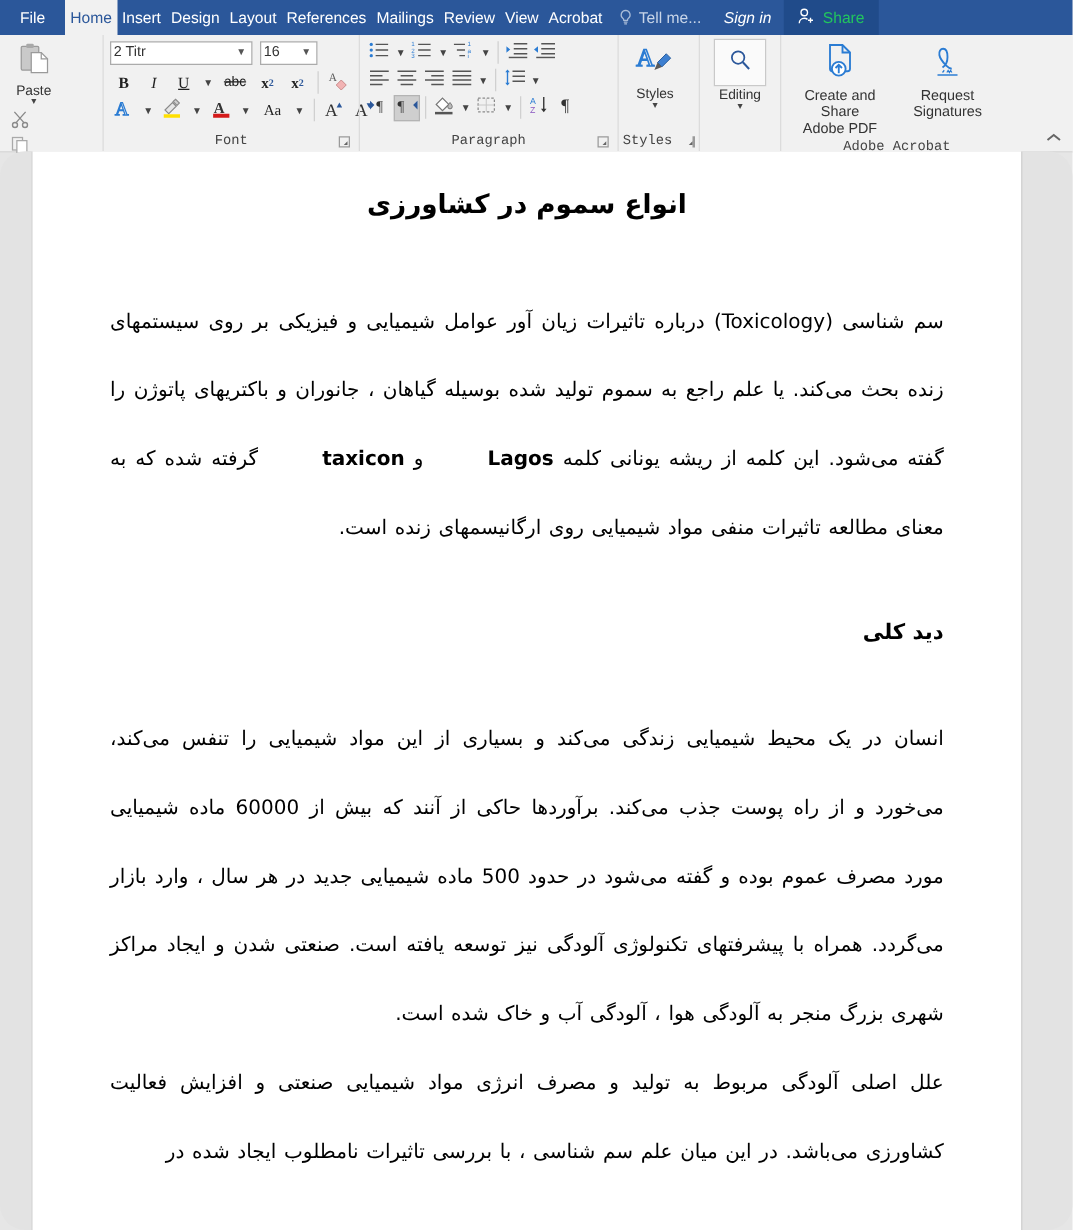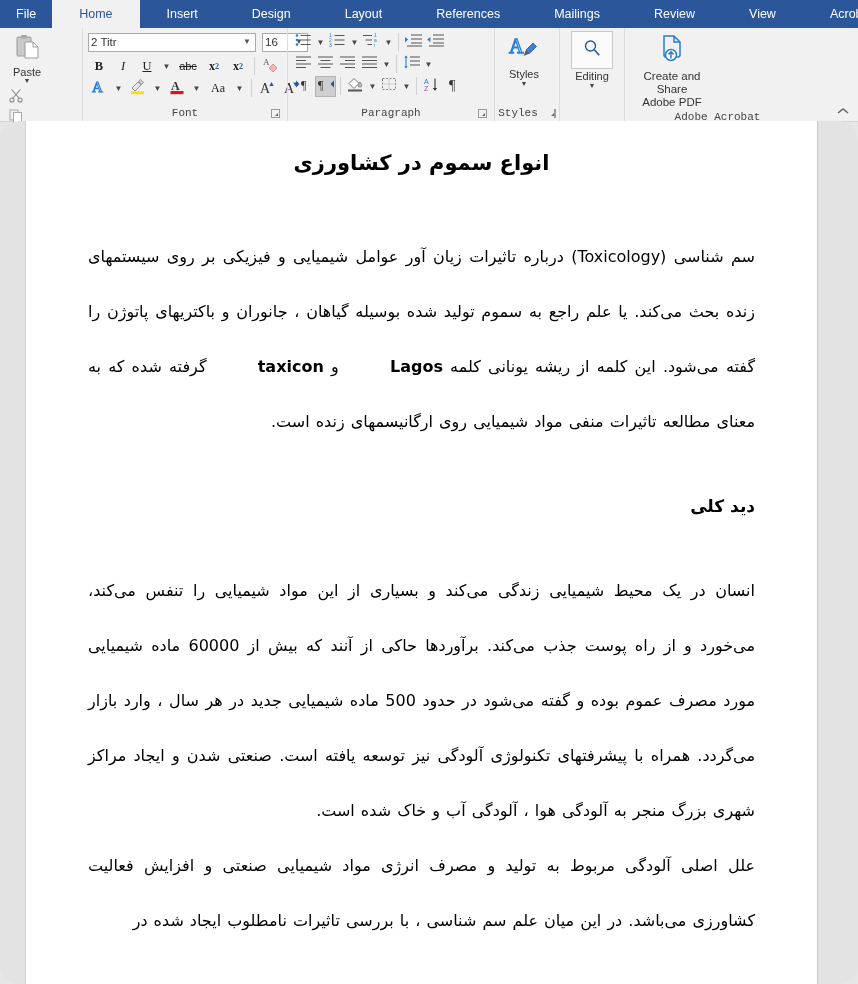--- a/index.html
+++ b/index.html
@@ -10,21 +10,21 @@
     -webkit-font-smoothing:antialiased;
   }
 
   
   .tabbar{
     height:28px;background:#2b579a;display:flex;align-items:stretch;
     position:relative;
   }
   .tab{
     display:flex;align-items:center;justify-content:center;
-    padding:0 27px;color:#ffffff;font-size:12.5px;cursor:default;
+    padding:0 4px;color:#ffffff;font-size:12.5px;cursor:default;
     white-space:nowrap;
   }
   .tab.file{background:#2b579a;padding:0 16px;}
   .tab.active{background:#f1f1f1;color:#2b579a;}
   .tellme{
     display:flex;align-items:center;gap:4px;padding:0 8px;
     color:#c8d5e8;font-size:12.5px;white-space:nowrap;
   }
   .tellme svg{display:block;}
   .signin{
@@ -73,21 +73,21 @@
   }
   .paste-col .cap{margin-top:1px;}
   .paste-col .caret{font-size:7px;color:#444;line-height:6px;margin-top:0px;}
   .cb-mini{display:flex;flex-direction:column;gap:2px;padding-top:3px;}
   .cb-mini > div{width:22px;height:19px;display:flex;align-items:center;justify-content:center;}
 
   
   .fontgrp{width:194px;}
   .frow{display:flex;align-items:center;gap:2px;height:22px;}
   .fontbox{
-    height:19px;width:168px;border:1px solid #ababab;background:#fff;
+    height:19px;width:114px;border:1px solid #ababab;background:#fff;
     display:flex;align-items:center;padding:0 2px;box-sizing:border-box;
     font-size:11.5px;color:#333;
   }
   .fontbox .txt{flex:1 1 auto;white-space:nowrap;overflow:hidden;}
   .sizebox{
     height:19px;width:46px;border:1px solid #ababab;background:#fff;
     display:flex;align-items:center;padding:0 2px;box-sizing:border-box;
     font-size:11.5px;color:#333;margin-left:4px;
   }
   .sizebox .txt{flex:1 1 auto;}
@@ -580,20 +580,31 @@
             <svg width="34" height="32" viewBox="0 0 34 32">
               <path d="M9 3h10l6 6v13a2 2 0 0 1-2 2H11a2 2 0 0 1-2-2z" fill="none" stroke="#2b7cd3" stroke-width="1.5"></path>
               <path d="M19 3v6h6" fill="none" stroke="#2b7cd3" stroke-width="1.5"></path>
               <circle cx="16" cy="22" r="5.5" fill="#fff" stroke="#2b7cd3" stroke-width="1.5"></circle>
               <path d="M16 25.5v-6.4M13.4 21.4L16 18.8l2.6 2.6" fill="none" stroke="#2b7cd3" stroke-width="1.5"></path>
             </svg>
           </span>
           <span class="cap">Create and Share</span>
           <span class="cap" style="margin-top:0;">Adobe PDF</span>
         </div>
+        <div class="acro-btn">
+          <span>
+            <svg width="34" height="32" viewBox="0 0 34 32">
+              <path d="M13 21c3-2 4-5 4-8.5C17 8.5 15.5 6 13.5 6S10 8.2 10.5 11c.6 3.6 3 6 5.5 8.5 1.6 1.6 3 2.5 4.4 2.5" fill="none" stroke="#2b7cd3" stroke-width="1.5"></path>
+              <path d="M9 27h16" stroke="#2b7cd3" stroke-width="1.2"></path>
+              <path d="M13 25l1.4-1.8M16.5 25l1-1.6 1 1.6 1-1.6 1 1.6" fill="none" stroke="#2b7cd3" stroke-width="1"></path>
+            </svg>
+          </span>
+          <span class="cap">Request</span>
+          <span class="cap" style="margin-top:0;">Signatures</span>
+        </div>
       </div>
     </div>
     <div class="group-label">
       <span>Adobe Acrobat</span>
     </div>
   </div>
 
   <div class="spacer"></div>
   <div class="ribbon-collapse">
     <span>

